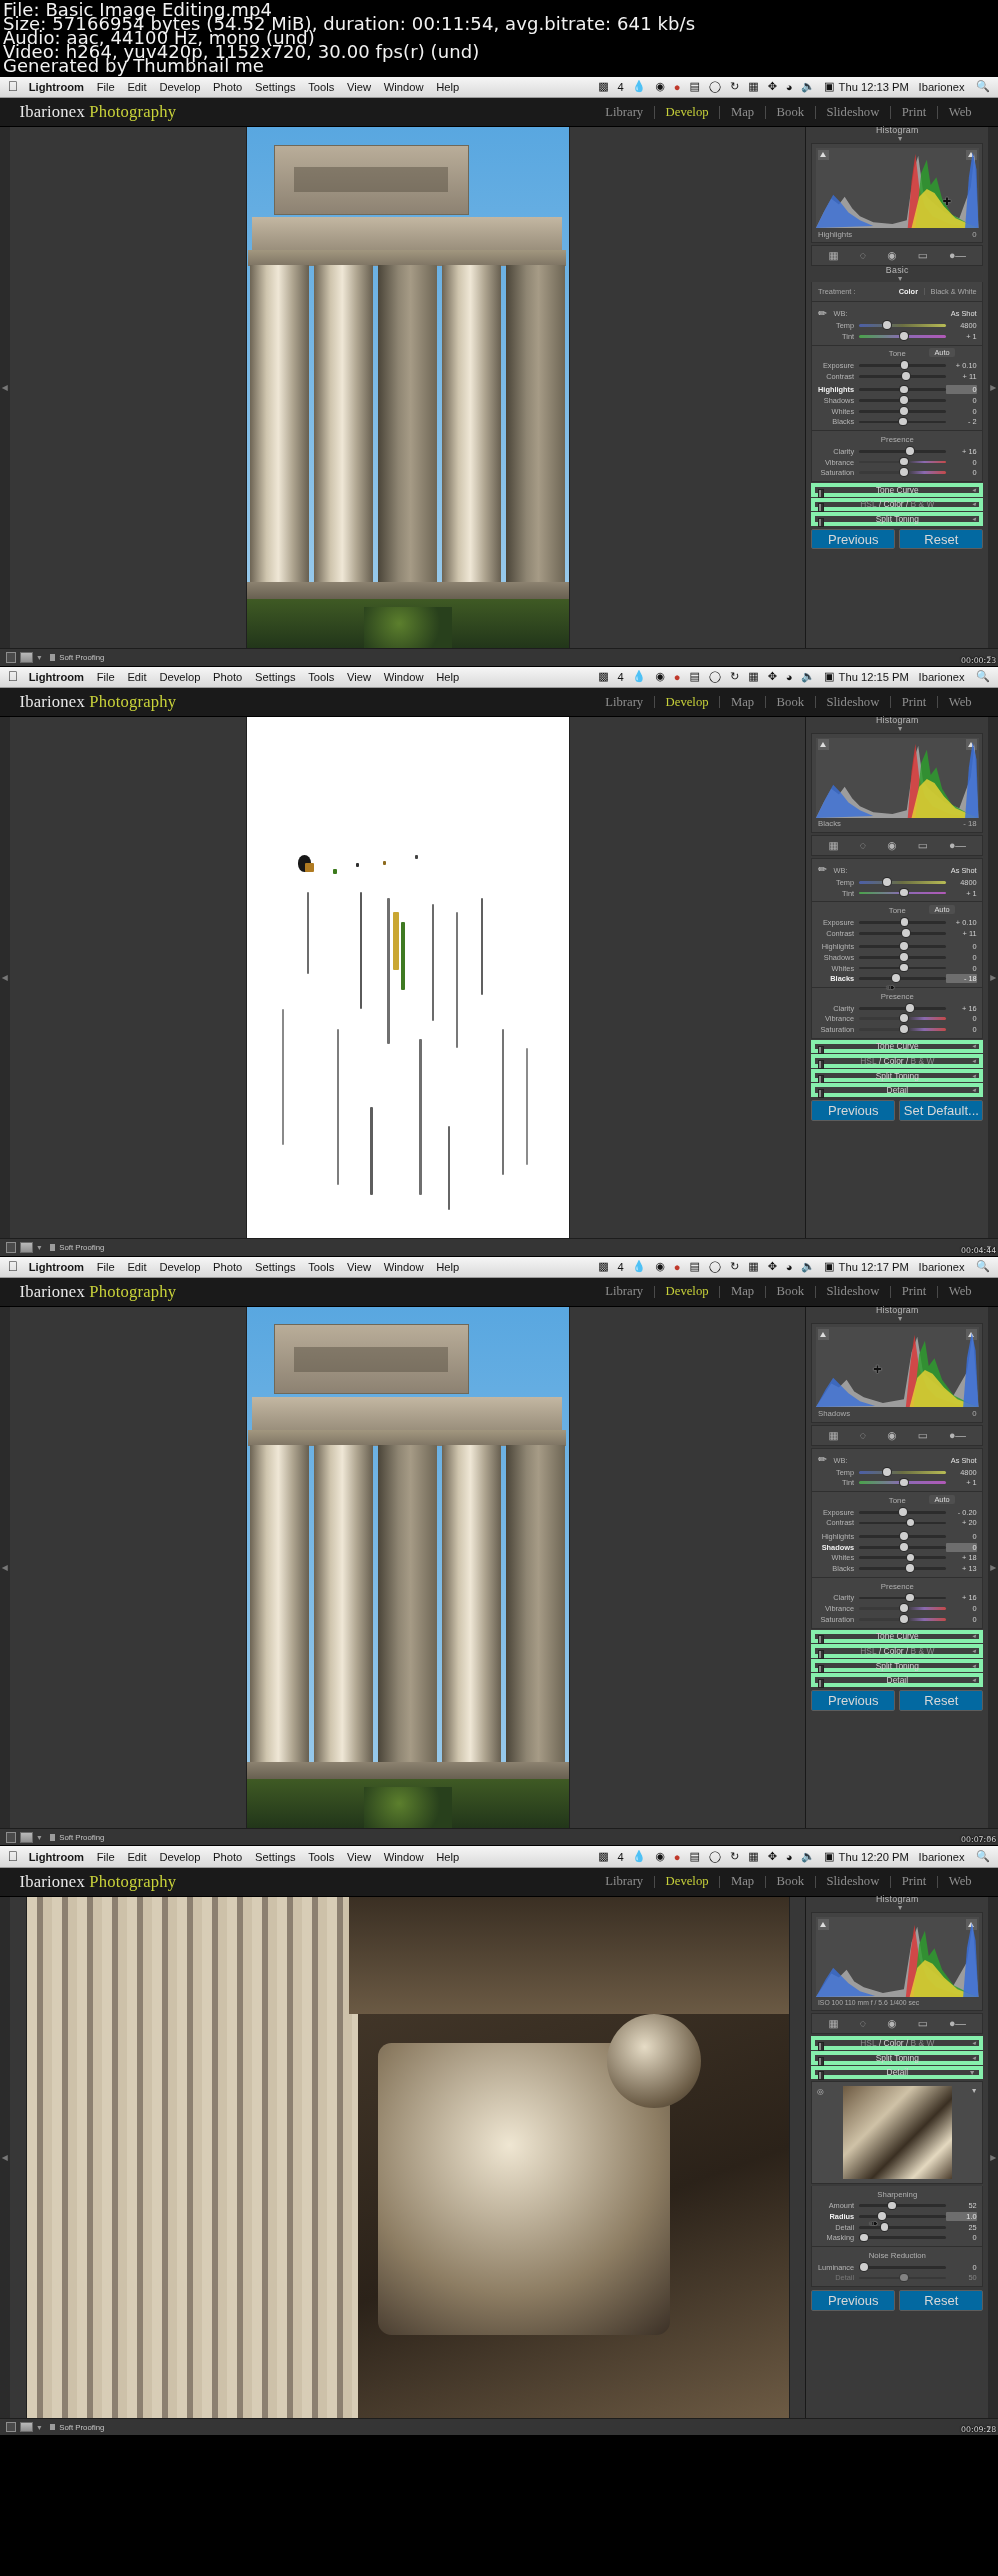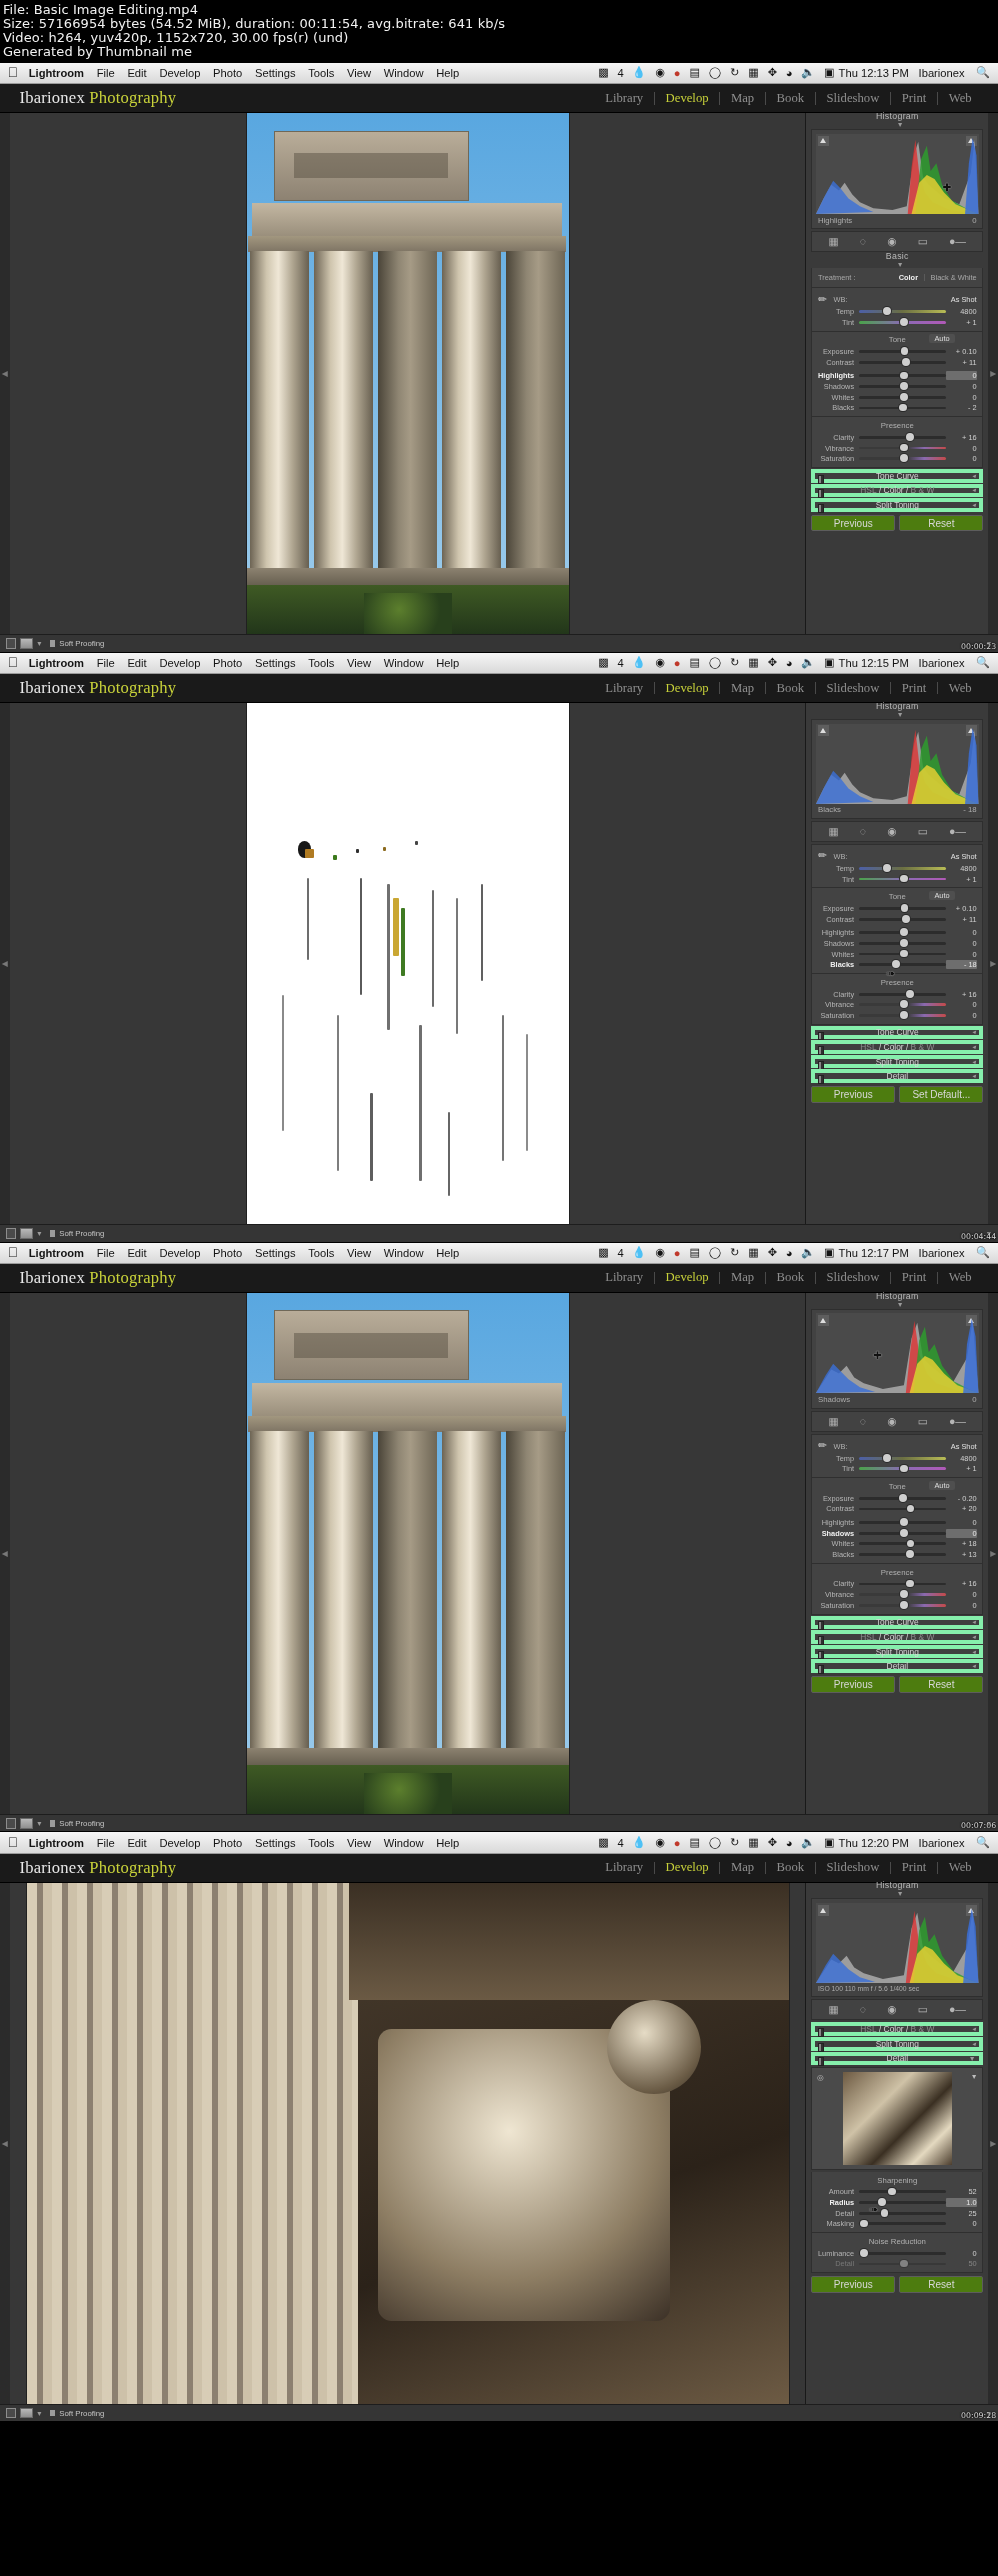--- a/index.html
+++ b/index.html
@@ -9,21 +9,21 @@
     font-family: "Liberation Sans", sans-serif;
     color: #fff;
     -webkit-font-smoothing: none;
   }
 
   
   .meta {
     background: #000;
     color: #f2f2f2;
     font-family: "DejaVu Sans", sans-serif;
-    font-size: 13px;
+    font-size: 18px;
     line-height: 14px;
     padding: 2.9px 1.9px 3.9px 2.9px;
     letter-spacing: 0.1px;
   }
   .meta div { white-space: nowrap; }
 
   
   .shot { position: relative; width: 998px; background: #000; }
   .shot + .shot { border-top: 1.9px solid #000; }
 
@@ -205,36 +205,37 @@
     display: flex; align-items: center; padding: 0 5.8px; font-size: 7.8px; color: #c4c4c4;
   }
   .bottombar .sq { width: 10.7px; height: 10.7px; border: 1px solid #8d8d8d; background: #4a4a4a; margin-right: 3.9px; }
   .bottombar .quad { width: 12.7px; height: 10.7px; margin-right: 2.9px;
     background: linear-gradient(#b9b9b9,#8f8f8f); border: 1px solid #6a6a6a; }
   .bottombar .car { color: #9a9a9a; font-size: 6.8px; margin-right: 7.8px; }
   .bottombar .chk { width: 4.9px; height: 6.8px; background: #9c9c9c; margin-right: 3.9px; }
   .bottombar .sp { margin-left: auto; color: #9a9a9a; font-size: 6.8px; }
 
   .btnrow { display: flex; gap: 3.9px; padding: 2.9px 4.9px; background: #3a3a3a; }
-  .btnrow .b { flex: 1 1 0; text-align: center; font-size: 10px; color: #d8d8d8;
-    background: #4d7c0f; border: 1px solid #5d5d5d; border-radius: 1.9px; padding: 1.9px 0; }
+  .btnrow .b { flex: 1 1 0; text-align: center; font-size: 13px; color: #d8d8d8;
+    background: #0369a1; border: 1px solid #5d5d5d; border-radius: 1.9px; padding: 1.9px 0; }
 
   .tstamp {
     position: absolute; right: 1.9px; bottom: 1px; color: #dcdcdc;
     font-size: 7.8px; font-family: "DejaVu Sans", sans-serif;
     text-shadow: 0 0 1.9px #000, 0 0 1.9px #000;
   }
   .cursor { position: absolute; color: #111; font-size: 10.7px; line-height: 1; text-shadow: 0 0 1px #fff; }
 </style>
 </head>
 <body>
 
 <div class="meta">
   <div>File: Basic Image Editing.mp4</div>
   <div>Size: 57166954 bytes (54.52 MiB), duration: 00:11:54, avg.bitrate: 641 kb/s</div>
+  <div>Audio: aac, 44100 Hz, mono (und)</div>
   <div>Video: h264, yuv420p, 1152x720, 30.00 fps(r) (und)</div>
   <div>Generated by Thumbnail me</div>
 </div>
 
 <div class="shot">
 
   <div class="macbar">
     <span class="apple"></span>
     <span class="mi app">Lightroom</span>
     <span class="mi">File</span>

